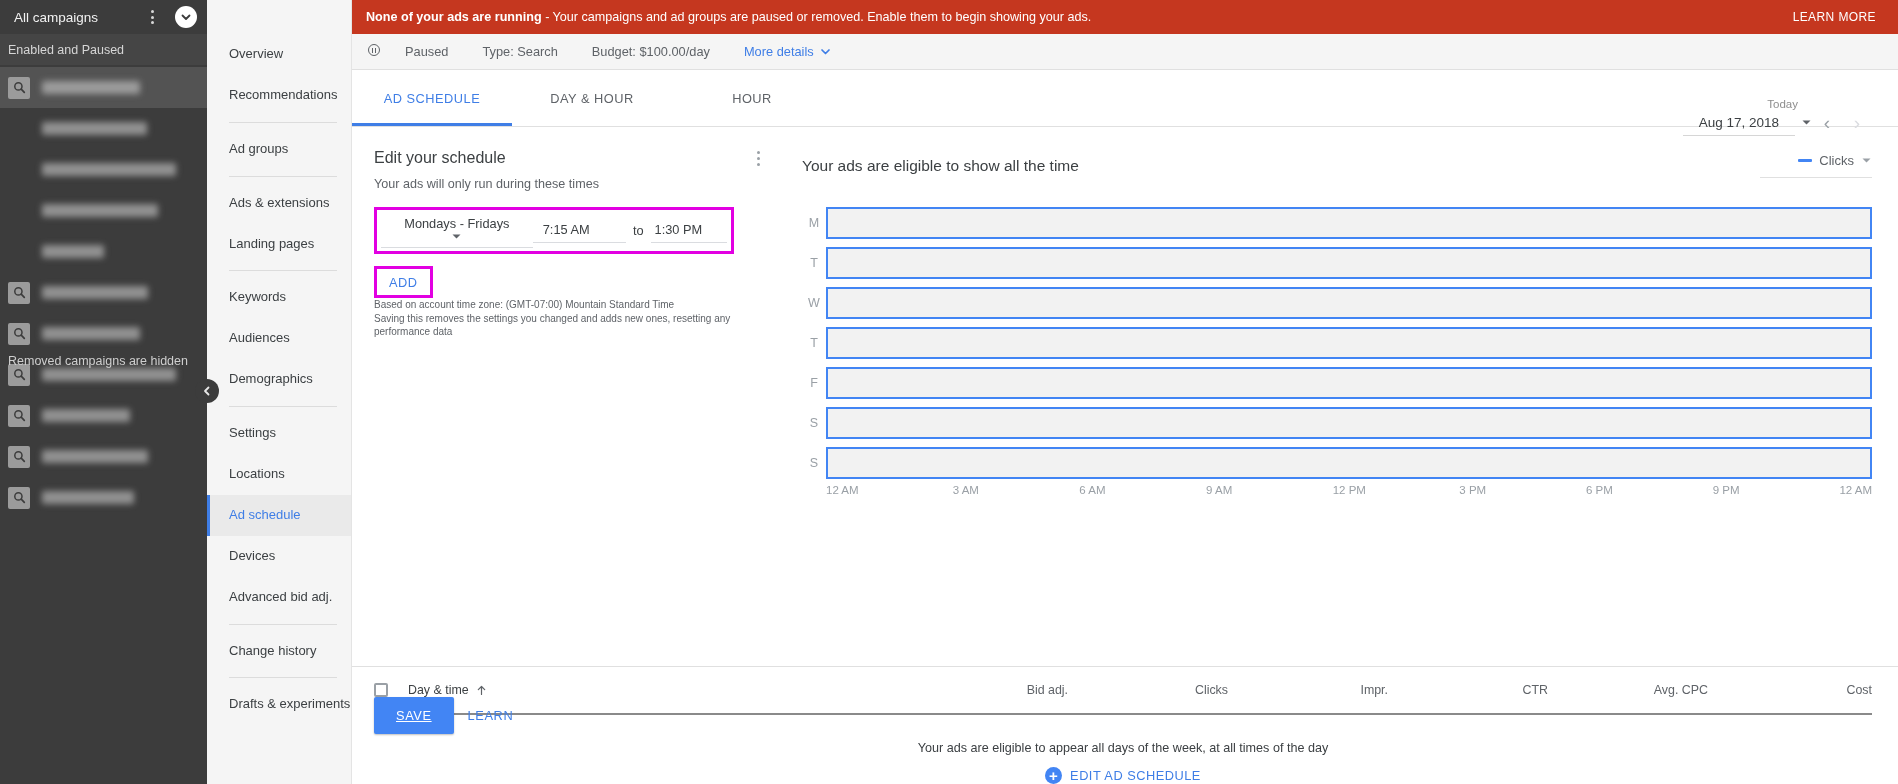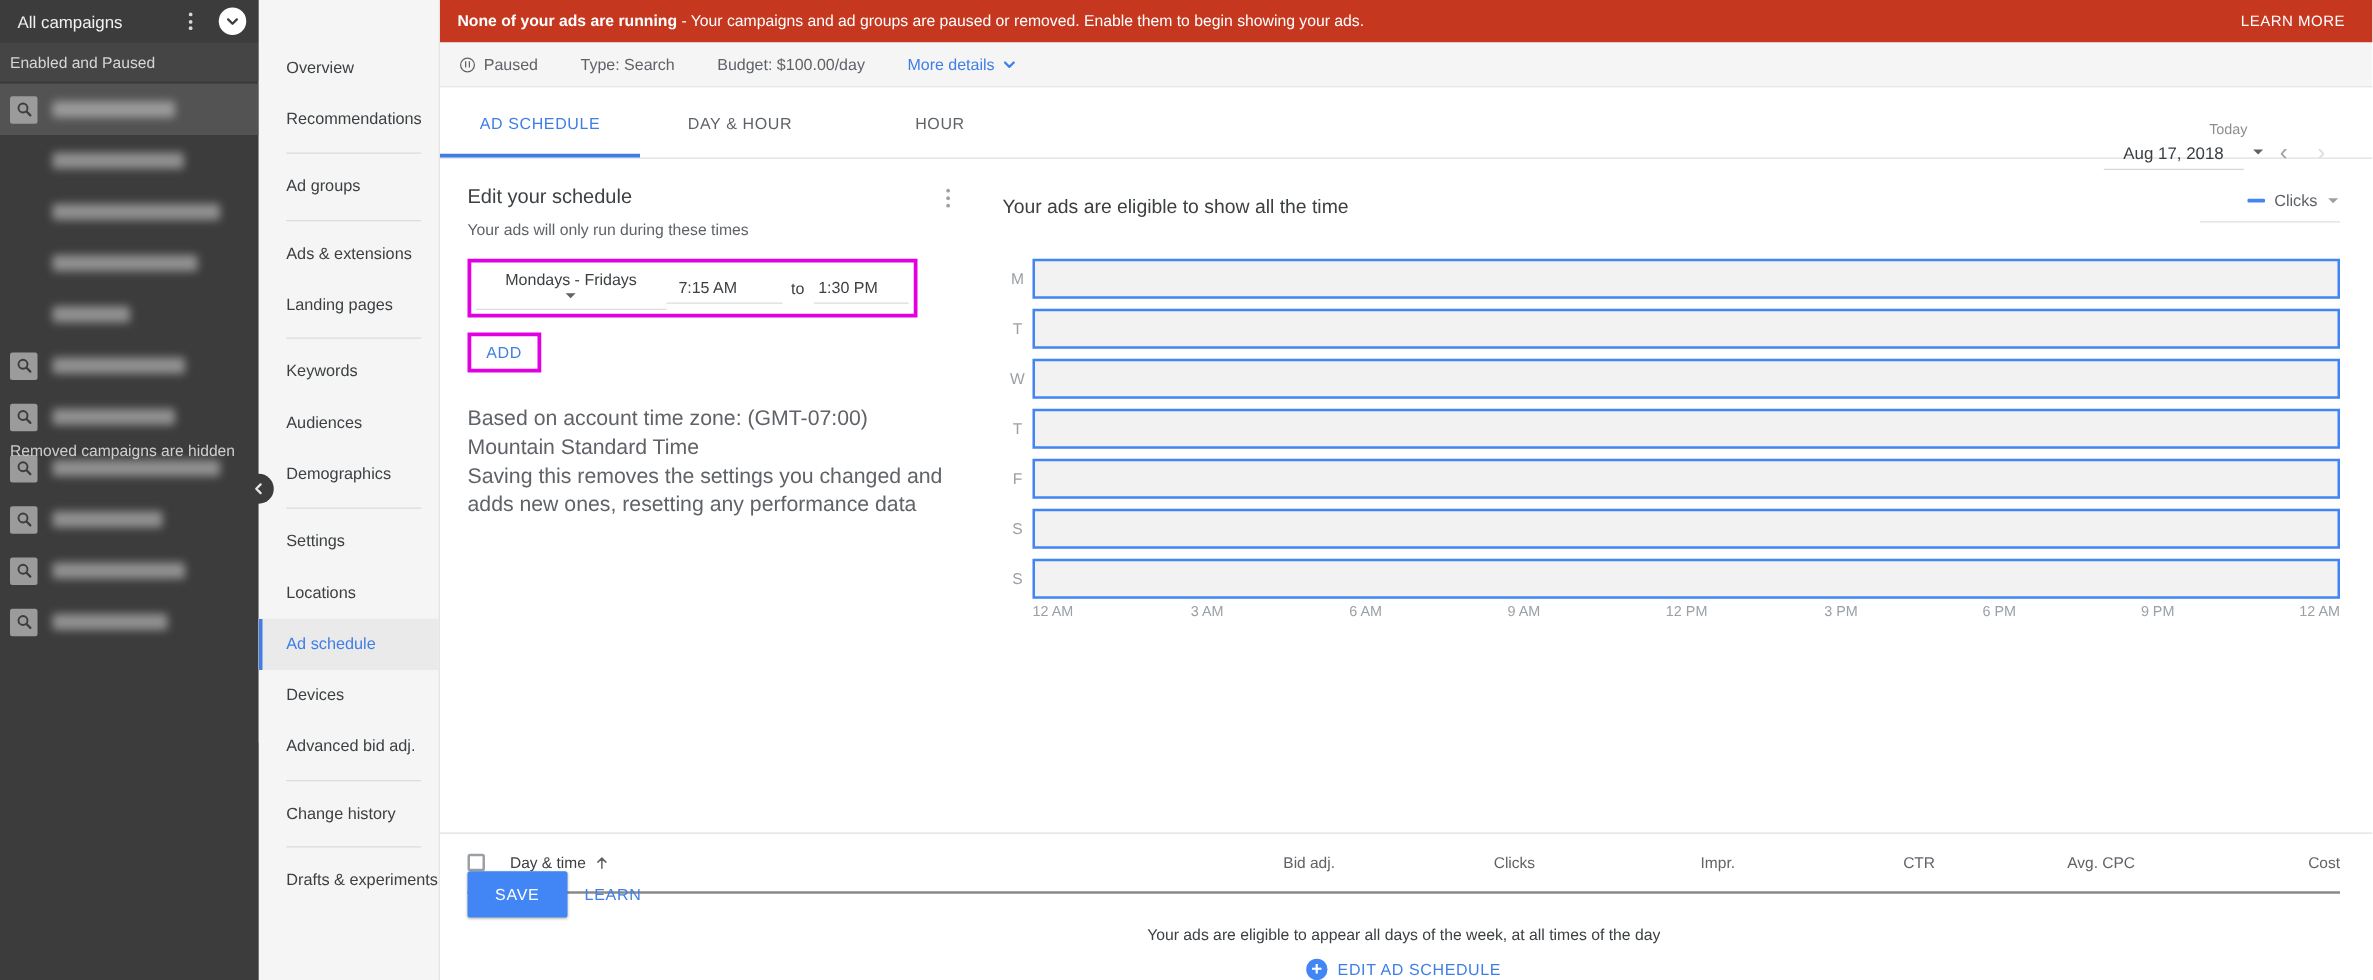--- a/index.html
+++ b/index.html
@@ -58,21 +58,21 @@
     padding: 0 22px 0 14px; font-size: 12.6px;
   }
   .alert b { font-weight: bold; }
   .alert-txt { flex: 1; white-space: nowrap; }
   .alert-link { font-size: 12px; letter-spacing: .4px; color: #fff; cursor: pointer; white-space: nowrap; }
 
   .statusbar {
     height: 36px; background: #f5f5f5; border-bottom: 1px solid #e0e0e0;
     display: flex; align-items: center; gap: 34px; padding-left: 16px; font-size: 12.8px; color: #5f6368;
   }
-  .status-pill { display: flex; align-items: center; gap: 7px; }
+  .status-pill { display: flex; align-items: flex-start; gap: 25px; }
   .pause-ico { width: 12px; height: 12px; border-radius: 50%; border: 1.6px solid #5f6368; display: flex; align-items: center; justify-content: center; gap: 1.5px; }
   .pause-ico i { width: 1.6px; height: 5px; background: #5f6368; display: block; }
   .more-details { color: #3f7ee6; display: flex; align-items: center; gap: 6px; cursor: pointer; }
 
   .tabbar { height: 57px; display: flex; align-items: flex-end; border-bottom: 1px solid #e0e0e0; position: relative; background:#fff;}
   .tab {
     height: 56px; display: flex; align-items: center; justify-content: center;
     font-size: 12.8px; letter-spacing: .5px; color: #5f6368; cursor: pointer; padding: 0 18px;
   }
   .tab.active { color: #3f7ee6; box-shadow: inset 0 -3px 0 #3f7ee6; }
@@ -96,26 +96,27 @@
     padding: 3px 4px; width: 360px;
   }
   .f-days { width: 155px; display: flex; align-items: center; border-bottom: 1px solid #dadce0; padding: 3px 2px 5px 2px; flex-direction: column; }
   .f-days span { font-size: 12.8px; color: #3c4043; flex: 1; }
   .f-time { width: 95px; border-bottom: 1px solid #dadce0; padding: 3px 2px 5px 10px; font-size: 12.8px; color: #3c4043; }
   .f-to { font-size: 12.8px; color: #3c4043; padding: 0 7px; }
   .f-time2 { width: 78px; border-bottom: 1px solid #dadce0; padding: 3px 2px 5px 4px; font-size: 12.8px; color: #3c4043; }
   .hl-add { margin-top: 12px; border: 3px solid #e200e2; display: inline-block; padding: 4px 12px; }
   .hl-add span { font-size: 12.8px; letter-spacing: .5px; color: #3f7ee6; cursor: pointer; }
 
-  .ep-note { margin-top: 26px; font-size: 17px; color: #5f6368; line-height: 1.35; width: 390px; }
+  .ep-note { font-size: 10px; color: #5f6368; line-height: 1.35; width: 390px; }
   .ep-actions { position: absolute; left: 22px; top: 570px; display: flex; align-items: center; gap: 14px; }
   .btn-save {
     background: #4285f4; color: #fff; border: none; border-radius: 2px; padding: 11px 22px;
     font-size: 12.8px; letter-spacing: .6px; cursor: pointer; box-shadow: 0 1px 2px rgba(0,0,0,.25);
     font-family: inherit;
+    text-decoration: underline;
   }
   .btn-cancel { color: #3f7ee6; font-size: 12.8px; letter-spacing: .6px; cursor: pointer; background:none; border:none; font-family:inherit;}
 
   .chartpane { flex: 1; padding: 30px 26px 0 20px; position: relative; min-width: 0; }
   .cp-title { font-size: 15.5px; color: #3c4043; }
   .cp-legend { position: absolute; right: 26px; top: 26px; text-align: right; }
   .cp-legend-row { display: flex; align-items: center; justify-content: flex-end; gap: 7px; border-bottom: 1px solid #e0e0e0; padding-bottom: 9px; width: 112px; }
   .legend-dash { width: 14px; height: 3px; background: #4285f4; border-radius: 1px; display: block; }
   .cp-legend-lbl { font-size: 13px; color: #5f6368; }
 

